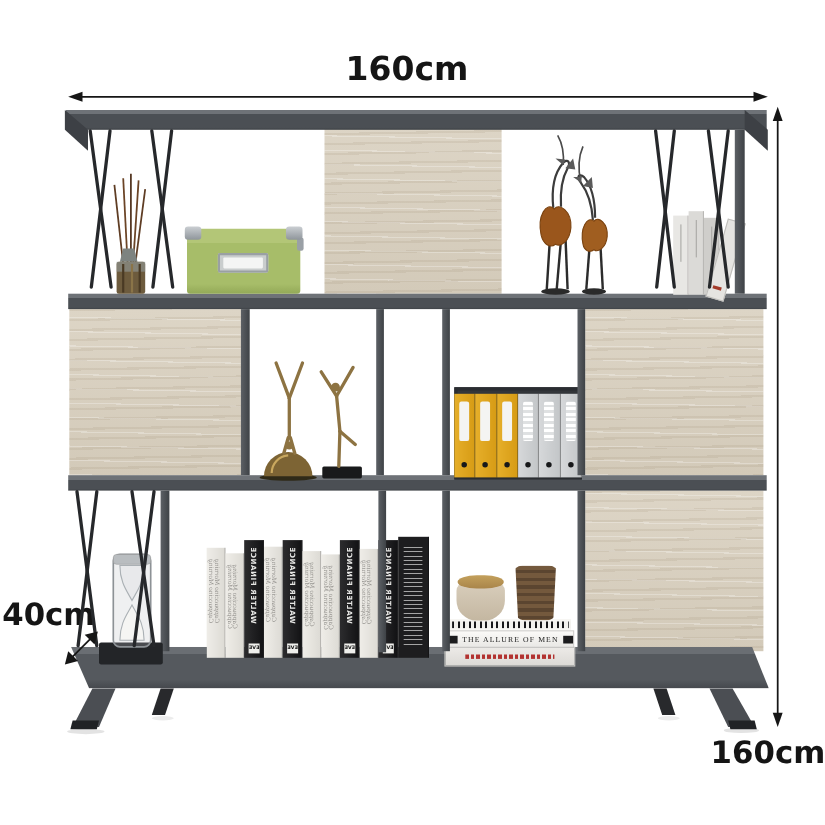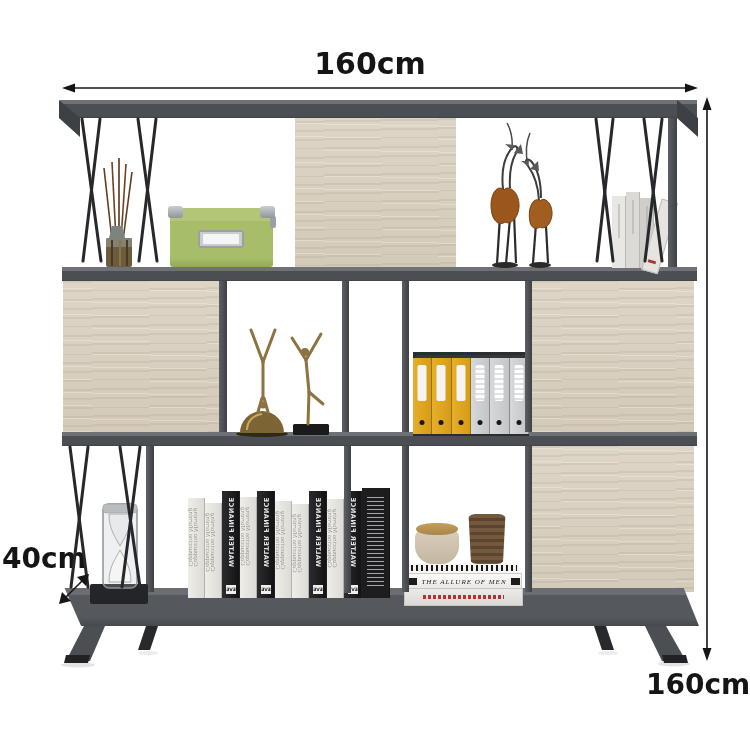--- a/index.html
+++ b/index.html
@@ -82,21 +82,21 @@
   #leaning-book{left:641px;top:198px;width:15px;height:72px;z-index:3;background:#e5e4e1;
      border:1px solid #bfbebb;transform:rotate(16deg);transform-origin:50% 100%;}
   #leaning-book .mark{position:absolute;left:3px;bottom:8px;width:8px;height:3px;background:#a33b2a;}
 
   
   #stack-book-pattern{left:409px;top:563px;width:110px;height:10px;z-index:3;background:#f2f1ee;
      box-shadow:inset 0 2px 0 #f7f6f3,inset 0 -2px 0 #f7f6f3;}
   #stack-book-pattern .band{position:absolute;left:2px;top:2px;right:2px;bottom:2px;
      background:repeating-linear-gradient(90deg,#17171a 0 2px,#f2f1ee 2px 5px);}
   #stack-book-allure{left:406px;top:573px;width:114px;height:15px;z-index:3;background:linear-gradient(#fbfaf8,#e8e7e4);
-     border:1px solid #cfcecb;display:flex;align-items:center;justify-content:center;gap:4px;font-style:italic;}
+     border:1px solid #cfcecb;display:flex;align-items:center;justify-content:center;gap:4px;}
   #stack-book-allure .blk{width:9px;height:7px;background:#1c1c1e;}
   #stack-book-allure .ttl{font-family:"Liberation Serif","DejaVu Serif",serif;font-size:7px;letter-spacing:1px;color:#222;white-space:nowrap;}
   #stack-book-red{left:404px;top:588px;width:117px;height:16px;z-index:3;background:linear-gradient(#eceae7,#dcdad6);
      border:1px solid #c6c5c2;}
   #stack-book-red .red{position:absolute;left:15%;top:6px;width:70%;height:4px;
      background:repeating-linear-gradient(90deg,#b23230 0 3px,rgba(0,0,0,0) 3px 5px);}
   #bowl{left:415px;top:530px;width:44px;height:34px;z-index:3;background:linear-gradient(#d8cdbb,#c4b7a1);
      border-radius:7px 7px 18px 18px;}
   #bowl .lid{position:absolute;left:1px;top:-7px;width:42px;height:12px;background:linear-gradient(#c3a05c,#a9854a);
      border-radius:50% / 60%;}

